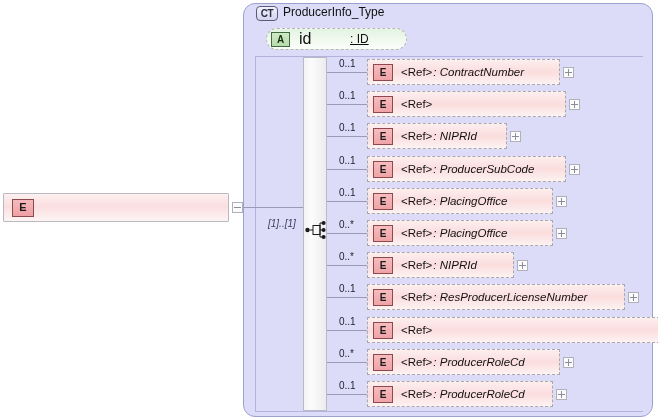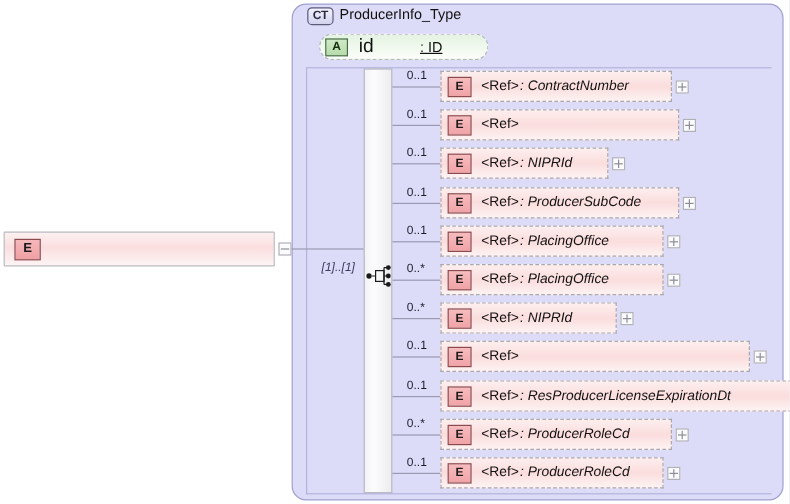--- a/index.html
+++ b/index.html
@@ -269,31 +269,31 @@
       </div>
       <div class="toggle" style="left: 517px; top: 260px;">
         <i class="h"></i>
         <i class="v"></i>
       </div>
       <div class="row-card" style="left: 339px; top: 283px;">0..1</div>
       <div class="line hline" style="left: 327px; top: 297px; width: 40px;"></div>
       <div class="ref-box" style="left: 367px; top: 284px; width: 258px;">
         <div class="ref-icon">E</div>
         <span class="ref-tag">&lt;Ref&gt;</span>
+        <span class="ref-name">: ResProducerLicenseNumber</span>
       </div>
       <div class="toggle" style="left: 628px; top: 292px;">
         <i class="h"></i>
         <i class="v"></i>
       </div>
       <div class="row-card" style="left: 339px; top: 316px;">0..1</div>
       <div class="line hline" style="left: 327px; top: 330px; width: 40px;"></div>
       <div class="ref-box" style="left: 367px; top: 317px; width: 298px;">
         <div class="ref-icon">E</div>
         <span class="ref-tag">&lt;Ref&gt;</span>
-        <span class="ref-name">: ResProducerLicenseExpirationDt</span>
       </div>
       <div class="row-card" style="left: 339px; top: 348px;">0..*</div>
       <div class="line hline" style="left: 327px; top: 362px; width: 40px;"></div>
       <div class="ref-box" style="left: 367px; top: 349px; width: 193px;">
         <div class="ref-icon">E</div>
         <span class="ref-tag">&lt;Ref&gt;</span>
         <span class="ref-name">: ProducerRoleCd</span>
       </div>
       <div class="toggle" style="left: 563px; top: 357px;">
         <i class="h"></i>

